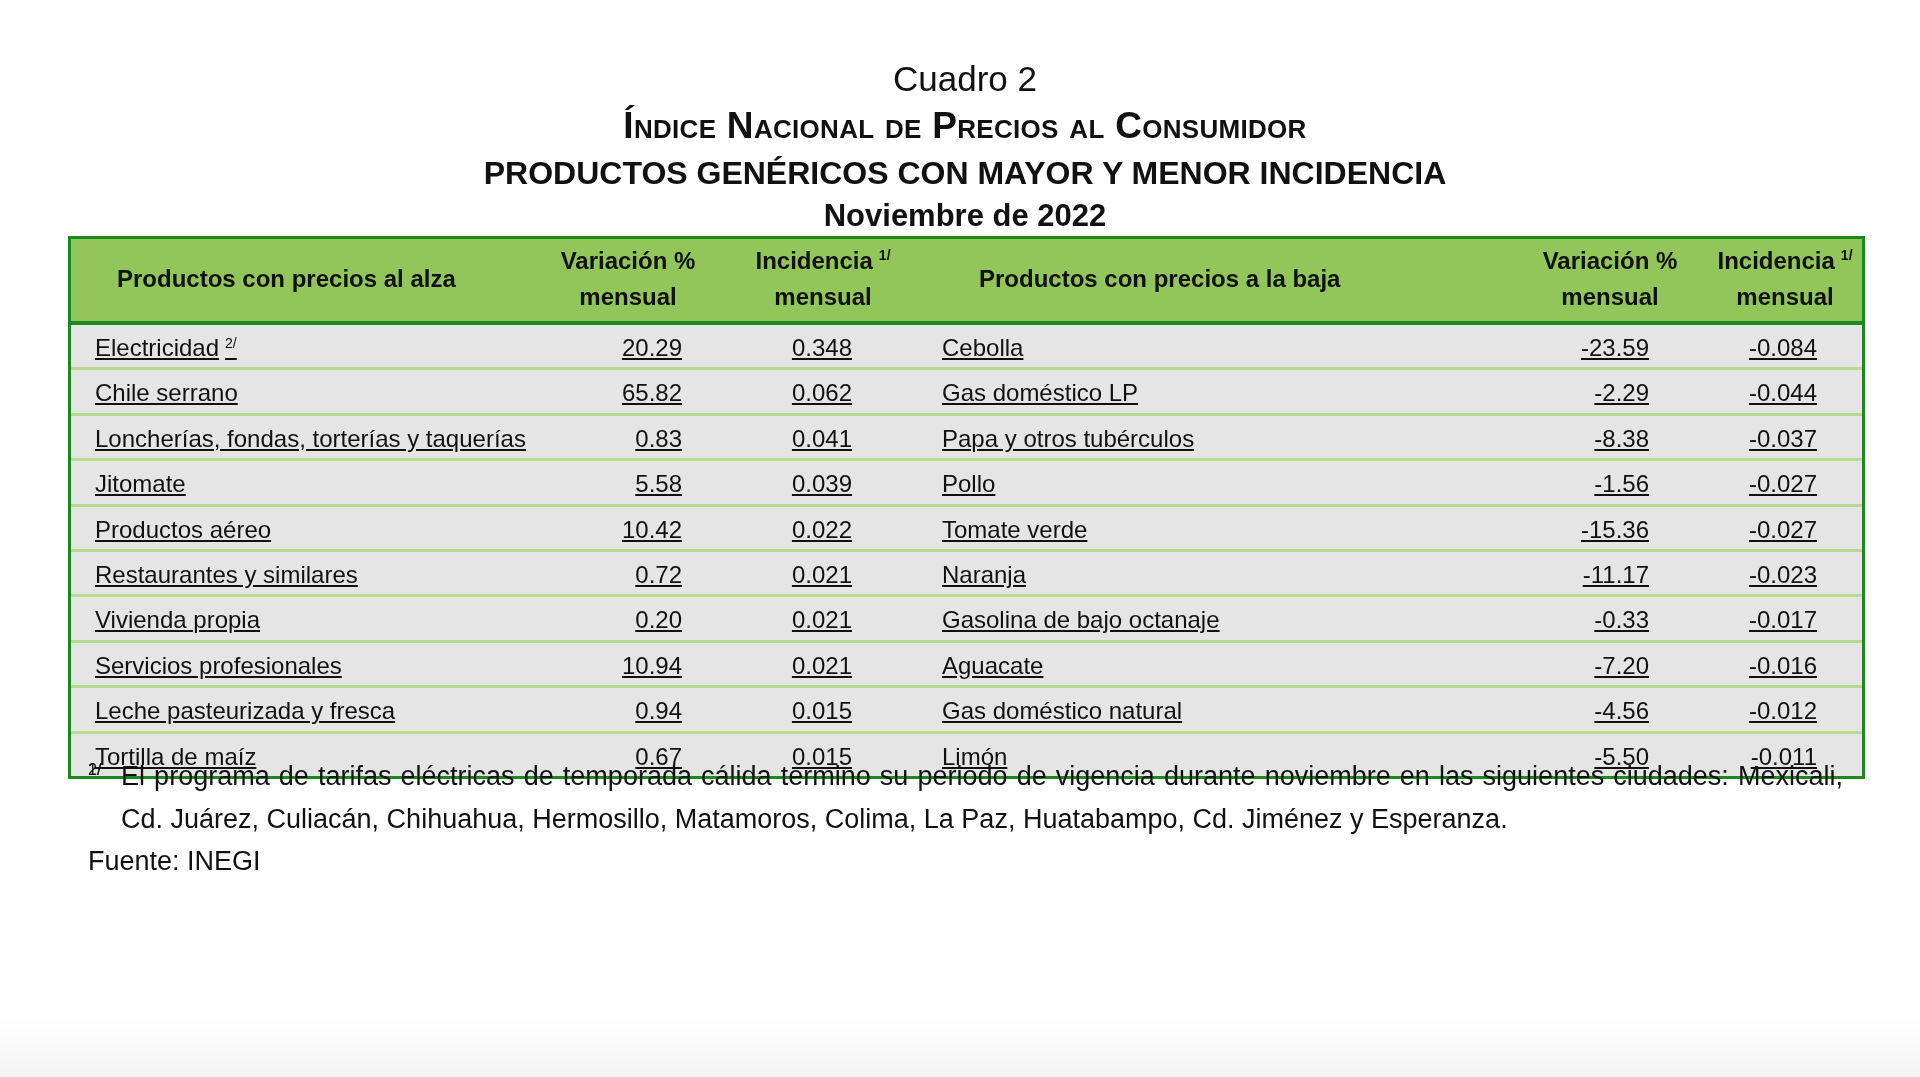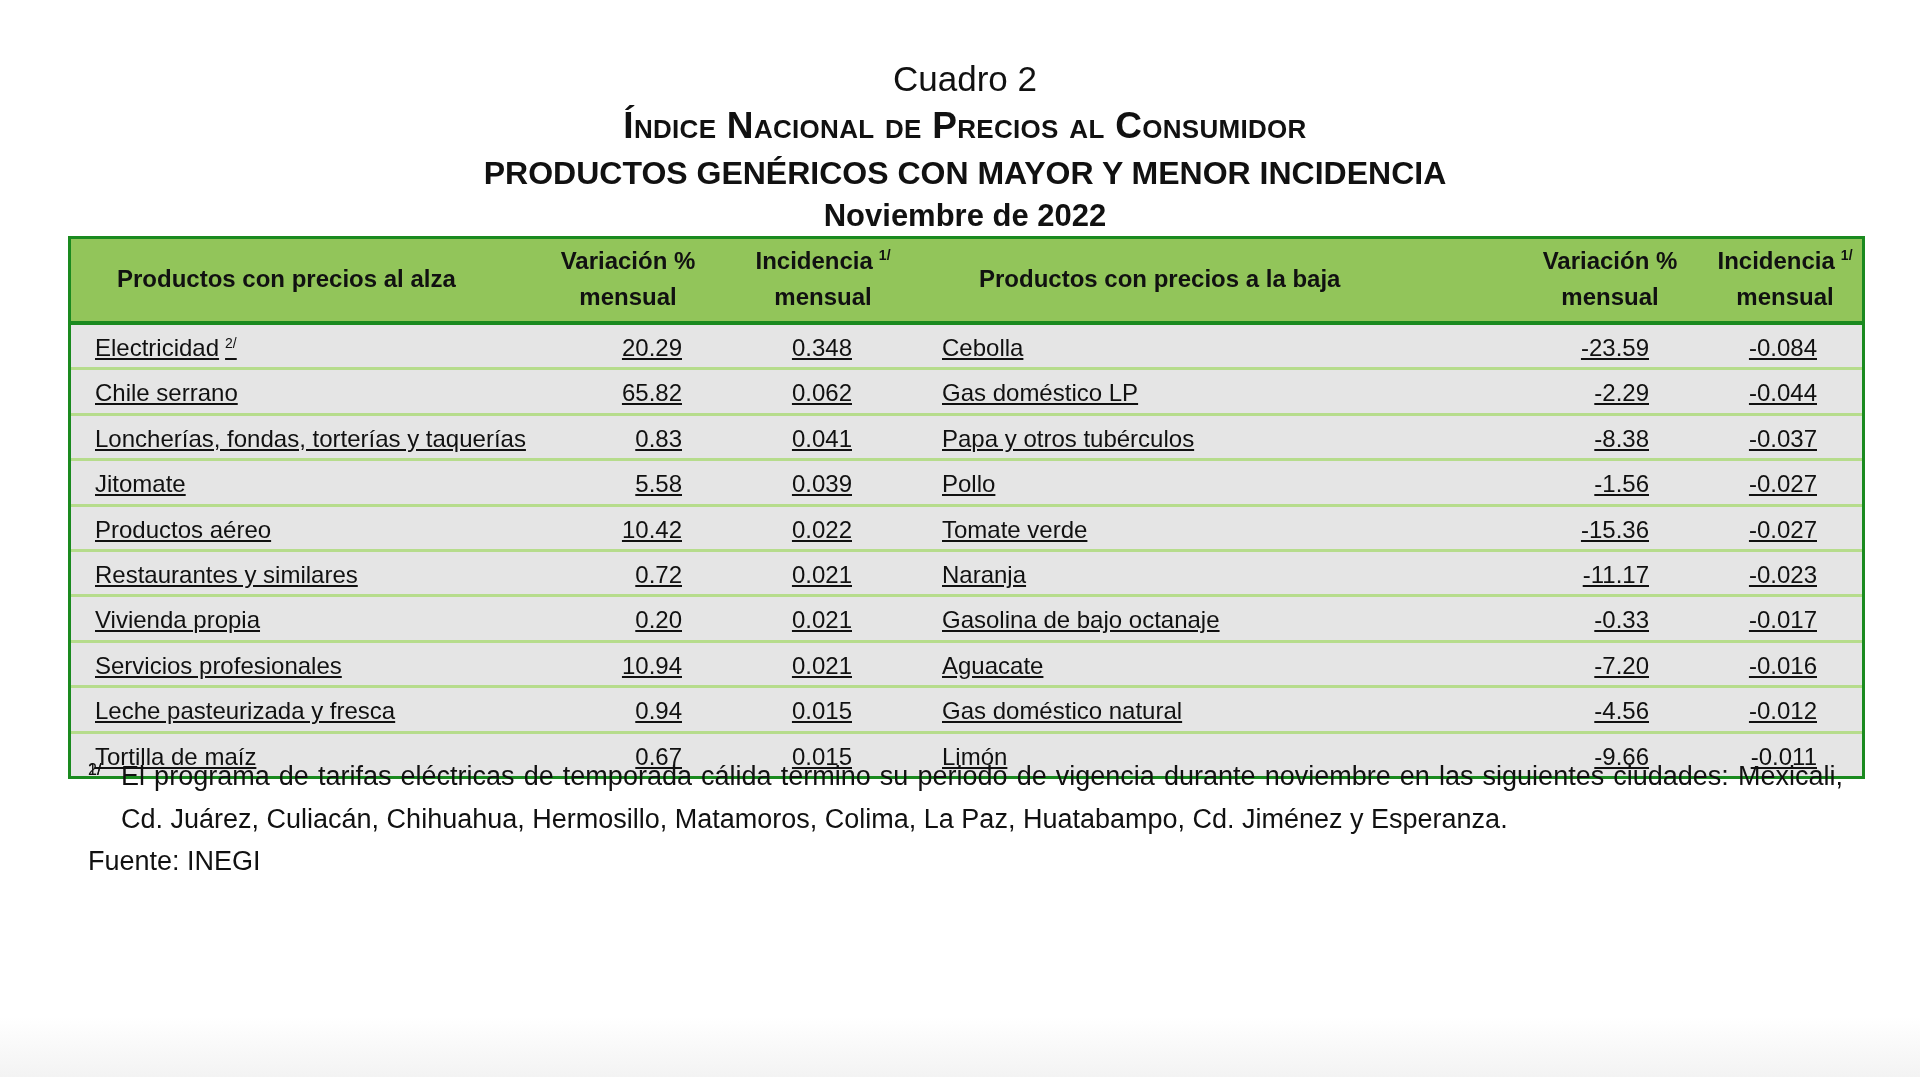--- a/index.html
+++ b/index.html
@@ -146,21 +146,21 @@
       <div class="cell c3">0.015</div>
       <div class="cell c4">Gas doméstico natural</div>
       <div class="cell c5">-4.56</div>
       <div class="cell c6">-0.012</div>
     </div>
     <div class="row">
       <div class="cell c1">Tortilla de maíz</div>
       <div class="cell c2">0.67</div>
       <div class="cell c3">0.015</div>
       <div class="cell c4">Limón</div>
-      <div class="cell c5">-9.66</div>
+      <div class="cell c5">-5.50</div>
       <div class="cell c6">-0.011</div>
     </div>
   </div>
 </div>
 
 <div class="notes">
   <div class="note">
     <span class="mark">1/</span>
   </div>
   <div class="note">

